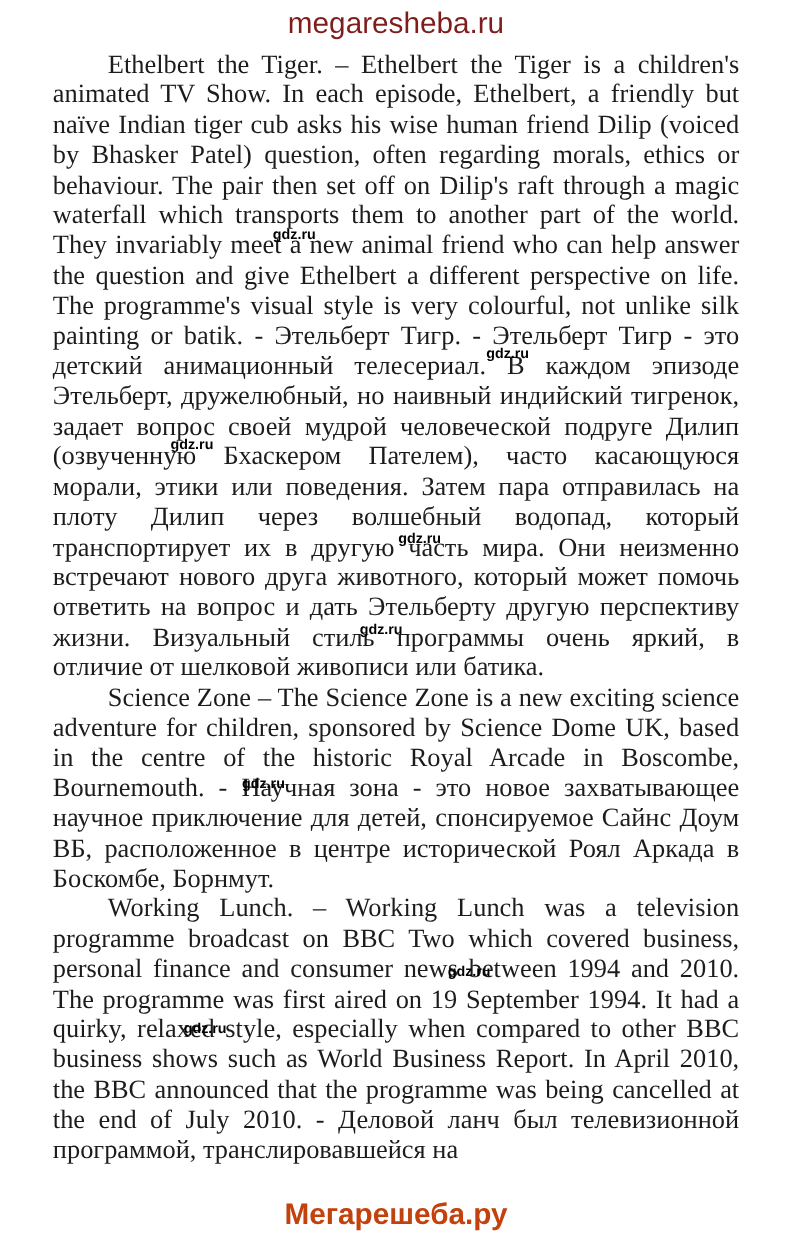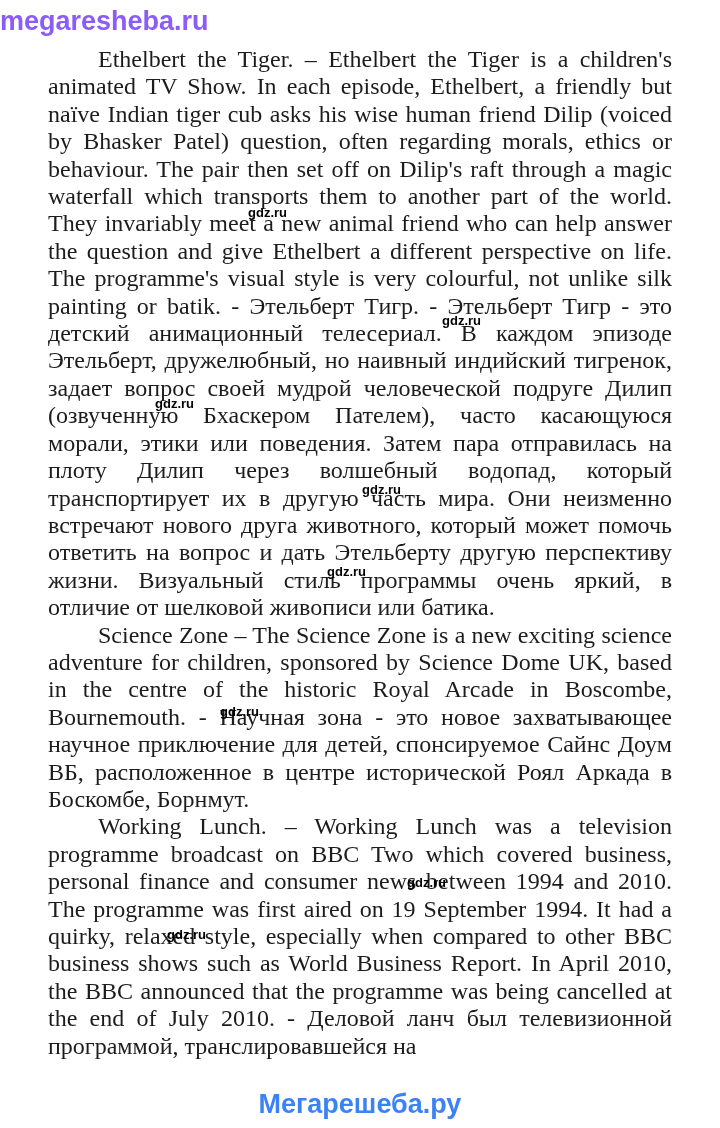--- a/index.html
+++ b/index.html
@@ -10,25 +10,26 @@
   .page {
     position: relative;
     width: 720px;
     height: 1128px;
     background: #ffffff;
     overflow: hidden;
     font-family: "Liberation Serif", serif;
   }
   .site-header {
     padding-top: 5px;
+    text-align: center;
     font-family: "Liberation Sans", sans-serif;
-    font-weight: 700;
+    font-weight: 400;
     font-size: 27px;
     line-height: 32px;
-    color: #8b5cf6;
+    color: #7f1d1d;
   }
   .content {
     margin: 9px 48px 0 48px;
     font-size: 24px;
     line-height: 27.4px;
     text-align: justify;
     color: #1c1c1c;
   }
   .content p {
     margin: 0;
@@ -37,21 +38,21 @@
   }
   .site-footer {
     position: absolute;
     left: 0;
     bottom: 8px;
     width: 100%;
     text-align: center;
     font-family: "Liberation Sans", sans-serif;
     font-weight: 700;
     font-size: 27px;
-    color: #3b82f6;
+    color: #c2410c;
   }
   .watermark-layer {
     position: absolute;
     left: 0;
     top: 0;
     width: 100%;
     height: 100%;
     pointer-events: none;
   }
   .wm {

